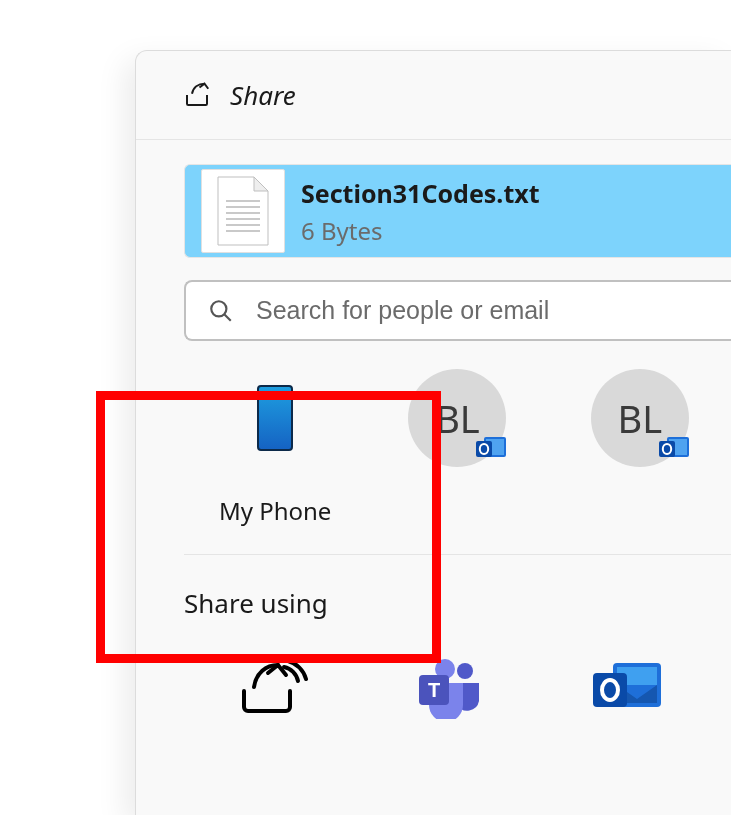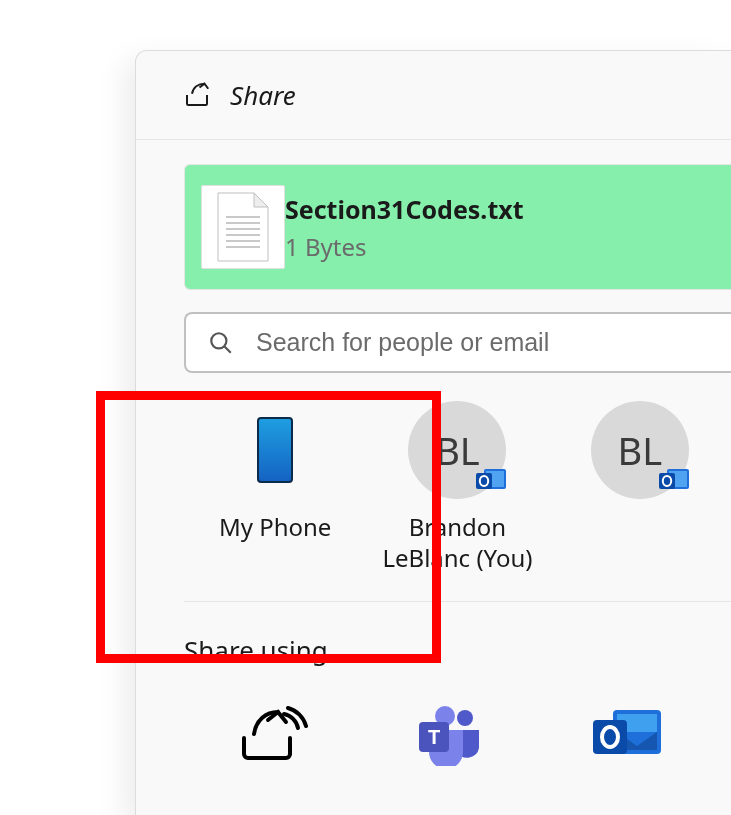--- a/index.html
+++ b/index.html
@@ -33,27 +33,28 @@
     }
     .header .title {
       font-size: 26px;
       color: #1a1a1a;
       font-weight: 400;
       font-style: italic;
     }
     .file-card {
       margin: 24px 0 0 48px;
       width: calc(100% - 48px);
-      background: #86efac;
+      background: #7dd3fc;
       border: 1px solid #e5e5e5;
       border-right: none;
       border-radius: 6px 0 0 6px;
-      padding: 20px 16px;
-      display: flex;
-      align-items: center;
+      padding: 4px 16px;
+      display: flex;
+      align-items: center;
+      gap: 16px;
     }
     .doc-icon {
       width: 84px;
       height: 84px;
       background: #ffffff;
       border: 1px solid #e0e0e0;
       border-radius: 2px;
       display: flex;
       align-items: center;
       justify-content: center;
@@ -136,21 +137,21 @@
       position: absolute;
       right: -2px;
       bottom: 4px;
       width: 34px;
       height: 30px;
     }
     .target-label {
       text-align: center;
       font-size: 24px;
       color: #1a1a1a;
-      margin-top: 12px;
+      margin-top: 28px;
       line-height: 1.3;
       max-width: 180px;
     }
     .share-using {
       margin: 30px 16px 0 48px;
     }
     .share-using .heading {
       font-size: 26px;
       color: #1a1a1a;
     }
@@ -202,21 +203,21 @@
         <line x1="12" y1="26" x2="46" y2="26" stroke="#c9c9c9" stroke-width="2"></line>
         <line x1="12" y1="32" x2="46" y2="32" stroke="#c9c9c9" stroke-width="2"></line>
         <line x1="12" y1="38" x2="46" y2="38" stroke="#c9c9c9" stroke-width="2"></line>
         <line x1="12" y1="44" x2="46" y2="44" stroke="#c9c9c9" stroke-width="2"></line>
         <line x1="12" y1="50" x2="46" y2="50" stroke="#c9c9c9" stroke-width="2"></line>
         <line x1="12" y1="56" x2="46" y2="56" stroke="#c9c9c9" stroke-width="2"></line>
       </svg>
     </div>
     <div class="file-meta">
       <div class="filename">Section31Codes.txt</div>
-      <div class="size">1 Bytes</div>
+      <div class="size">6 Bytes</div>
     </div>
   </div>
 
   <div class="search-box">
     <span>
       <svg width="26" height="26" viewBox="0 0 24 24" fill="none" stroke="#555" stroke-width="2">
         <circle cx="10" cy="10" r="7"></circle>
         <line x1="15" y1="15" x2="21" y2="21"></line>
       </svg>
     </span>
@@ -239,21 +240,20 @@
         </div>
         <span class="badge">
           <svg width="34" height="30" viewBox="0 0 34 30">
             <rect x="10" y="4" width="22" height="20" rx="2" fill="#1e6fd9"></rect>
             <rect x="12" y="6" width="18" height="16" fill="#4fa3f0"></rect>
             <rect x="2" y="8" width="16" height="16" rx="2" fill="#0a4aa8"></rect>
             <ellipse cx="10" cy="16" rx="4.2" ry="5" fill="none" stroke="#ffffff" stroke-width="2"></ellipse>
           </svg>
         </span>
       </div>
-      <div class="target-label">Brandon LeBlanc (You)</div>
     </div>
 
     <div class="target">
       <div class="target-icon-wrap">
         <div class="avatar-circle">
           <span>BL</span>
         </div>
         <span class="badge">
           <svg width="34" height="30" viewBox="0 0 34 30">
             <rect x="10" y="4" width="22" height="20" rx="2" fill="#1e6fd9"></rect>

